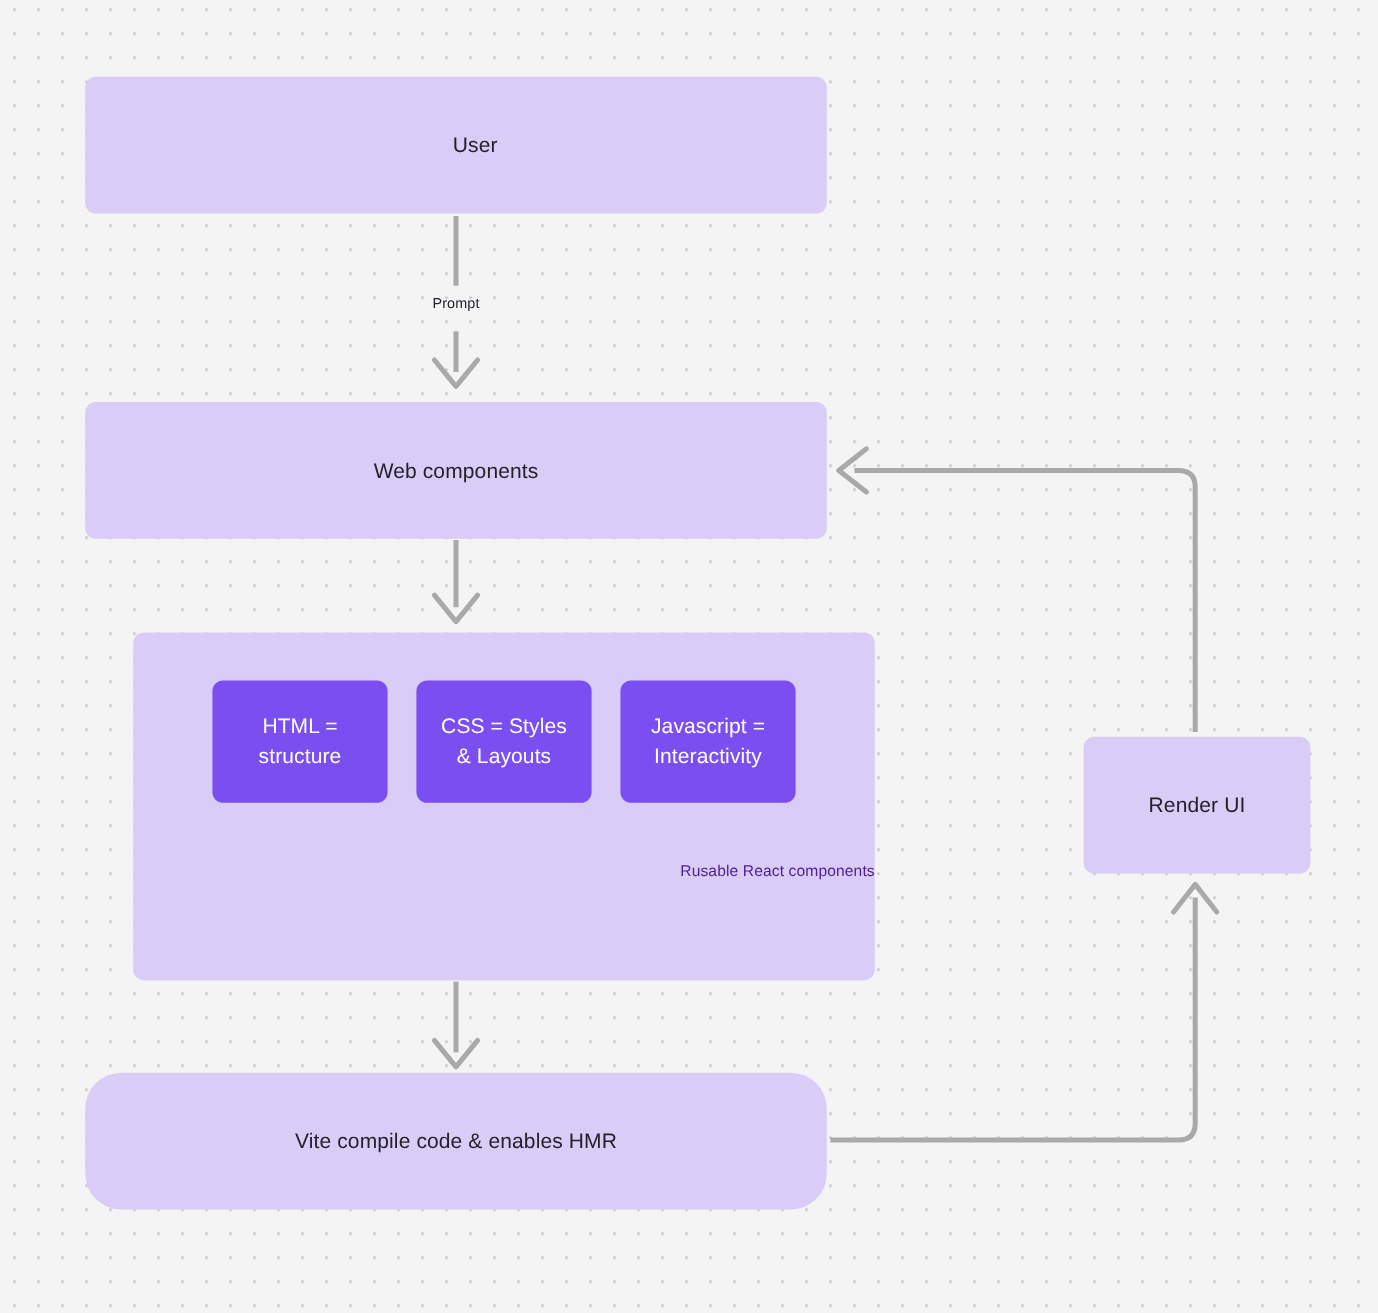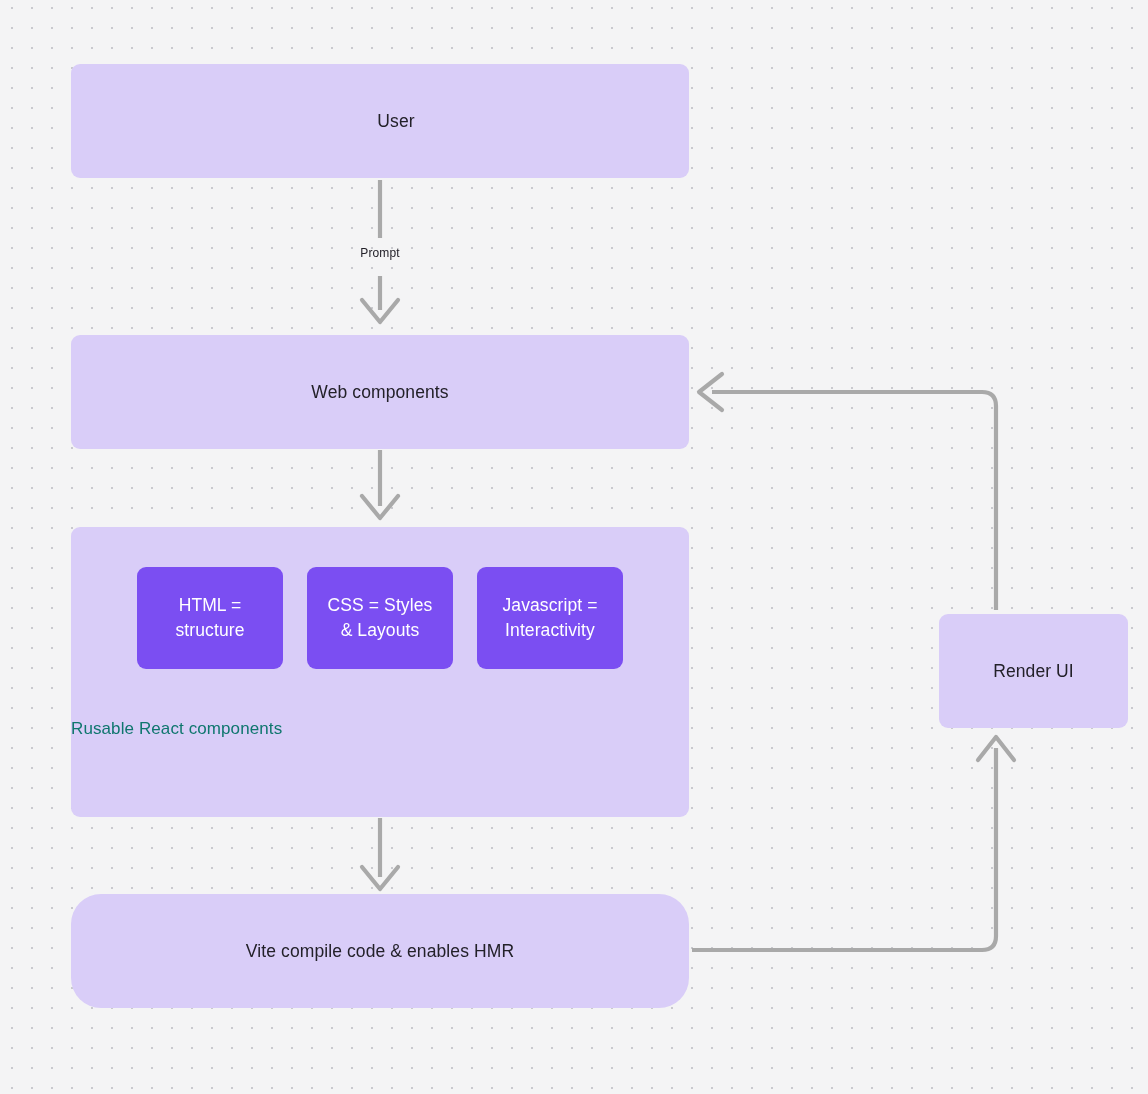--- a/index.html
+++ b/index.html
@@ -43,29 +43,30 @@
   .node.subnode {
     background: #7b4ef2;
     color: #ffffff;
     border-radius: 9px;
     font-size: 17.5px;
   }
 
   
   #node-components {
     display: block;
+    margin-left: 40px;
   }
   #components-label {
     position: absolute;
     left: 0;
     right: 0;
     top: 190px;
-    text-align: left;
-    color: #0f766e;
-    font-size: 17px;
+    text-align: right;
+    color: #4c1d95;
+    font-size: 13px;
     letter-spacing: 0.1px;
   }
 
   .edge-label {
     position: absolute;
     font-size: 12px;
     color: #232129;
     letter-spacing: 0.1px;
     background: transparent;
     text-align: center;
@@ -155,17 +156,17 @@
 Interactivity</span>
     </div>
 
     <div id="components-label">Rusable React components</div>
   </div>
 
   <div class="node" id="node-vite" style="left:71px; top:894px; width:618px; height:114px;border-radius:30px;">
     <span>Vite compile code &amp; enables HMR</span>
   </div>
 
-  <div class="node" id="node-render-ui" style="left:903px; top:614px; width:189px; height:114px;margin-left:36px;">
+  <div class="node" id="node-render-ui" style="left:903px; top:614px; width:189px; height:114px;">
     <span>Render UI</span>
   </div>
 
 </div>
 
 </body></html>

